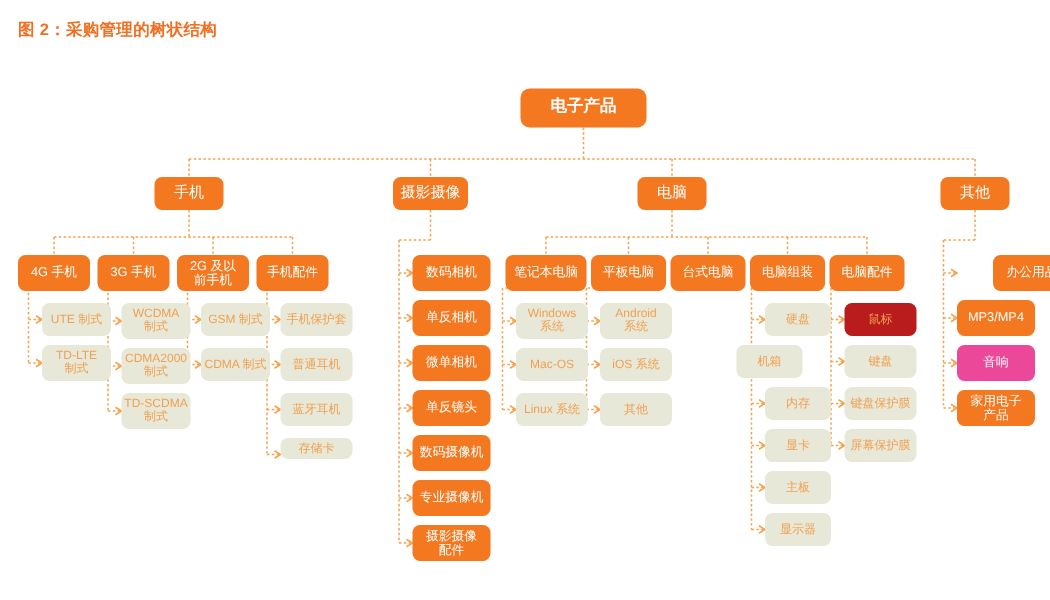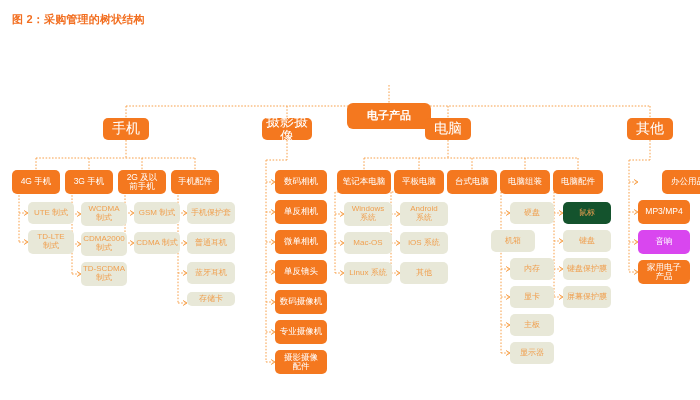--- a/index.html
+++ b/index.html
@@ -57,21 +57,21 @@
     background: #e8e8d8;
     color: #f0a050;
   }
   .node.root {
     background: #f4781f;
     color: #ffffff;
     font-weight: bold;
     font-size: 11px;
     border-radius: 6px;
   }
-  .node.lvl2 { font-size: 14px; }
+  .node.lvl2 { font-size: 10px; }
   .node.lvl3 { font-size: 8.5px; }
   .node.lvl4 { font-size: 8px; }
 </style>
 </head>
 <body>
 
 <div id="chart-root">
 
   <div id="title">图 2：采购管理的树状结构</div>
 
@@ -197,21 +197,21 @@
       <path d="M 559 210.5 L 563 213 L 559 215.5" fill="none" stroke="#f7a04a" stroke-width="1"></path>
       <path d="M 554 241 L 563 241" fill="none" stroke="#f7a04a" stroke-width="1" stroke-dasharray="1.6 1.6" stroke-linecap="butt"></path>
       <path d="M 559 238.5 L 563 241 L 559 243.5" fill="none" stroke="#f7a04a" stroke-width="1"></path>
       <path d="M 554 269 L 563 269" fill="none" stroke="#f7a04a" stroke-width="1" stroke-dasharray="1.6 1.6" stroke-linecap="butt"></path>
       <path d="M 559 266.5 L 563 269 L 559 271.5" fill="none" stroke="#f7a04a" stroke-width="1"></path>
       <path d="M 554 297 L 563 297" fill="none" stroke="#f7a04a" stroke-width="1" stroke-dasharray="1.6 1.6" stroke-linecap="butt"></path>
       <path d="M 559 294.5 L 563 297 L 559 299.5" fill="none" stroke="#f7a04a" stroke-width="1"></path>
     </svg>
 
   <div id="nodes-layer">
-      <div class="node root lvl1" style="left: 347px; top: 59px; width: 84px; height: 26px; background: rgb(244, 120, 31); color: rgb(255, 255, 255); margin-top: 44px;">电子产品</div>
+      <div class="node root lvl1" style="left: 347px; top: 59px; width: 84px; height: 26px; background: rgb(244, 120, 31); color: rgb(255, 255, 255);">电子产品</div>
       <div class="node solid lvl2" style="left: 103px; top: 118px; width: 46px; height: 22px; background: rgb(244, 120, 31); color: rgb(255, 255, 255);">手机</div>
       <div class="node solid lvl2" style="left: 262px; top: 118px; width: 50px; height: 22px; background: rgb(244, 120, 31); color: rgb(255, 255, 255);">摄影摄像</div>
       <div class="node solid lvl2" style="left: 425px; top: 118px; width: 46px; height: 22px; background: rgb(244, 120, 31); color: rgb(255, 255, 255);">电脑</div>
       <div class="node solid lvl2" style="left: 627px; top: 118px; width: 46px; height: 22px; background: rgb(244, 120, 31); color: rgb(255, 255, 255);">其他</div>
       <div class="node solid lvl3" style="left: 12px; top: 170px; width: 48px; height: 24px; background: rgb(244, 120, 31); color: rgb(255, 255, 255);">4G 手机</div>
       <div class="node solid lvl3" style="left: 65px; top: 170px; width: 48px; height: 24px; background: rgb(244, 120, 31); color: rgb(255, 255, 255);">3G 手机</div>
       <div class="node solid lvl3" style="left: 118px; top: 170px; width: 48px; height: 24px; background: rgb(244, 120, 31); color: rgb(255, 255, 255);">2G 及以
 前手机</div>
       <div class="node solid lvl3" style="left: 171px; top: 170px; width: 48px; height: 24px; background: rgb(244, 120, 31); color: rgb(255, 255, 255);">手机配件</div>
       <div class="node solid lvl3" style="left: 275px; top: 170px; width: 52px; height: 24px; background: rgb(244, 120, 31); color: rgb(255, 255, 255);">数码相机</div>
@@ -222,21 +222,21 @@
       <div class="node solid lvl3" style="left: 275px; top: 320px; width: 52px; height: 24px; background: rgb(244, 120, 31); color: rgb(255, 255, 255);">专业摄像机</div>
       <div class="node solid lvl3" style="left: 275px; top: 350px; width: 52px; height: 24px; background: rgb(244, 120, 31); color: rgb(255, 255, 255);">摄影摄像
 配件</div>
       <div class="node solid lvl3" style="left: 337px; top: 170px; width: 54px; height: 24px; background: rgb(244, 120, 31); color: rgb(255, 255, 255);">笔记本电脑</div>
       <div class="node solid lvl3" style="left: 394px; top: 170px; width: 50px; height: 24px; background: rgb(244, 120, 31); color: rgb(255, 255, 255);">平板电脑</div>
       <div class="node solid lvl3" style="left: 447px; top: 170px; width: 50px; height: 24px; background: rgb(244, 120, 31); color: rgb(255, 255, 255);">台式电脑</div>
       <div class="node solid lvl3" style="left: 500px; top: 170px; width: 50px; height: 24px; background: rgb(244, 120, 31); color: rgb(255, 255, 255);">电脑组装</div>
       <div class="node solid lvl3" style="left: 553px; top: 170px; width: 50px; height: 24px; background: rgb(244, 120, 31); color: rgb(255, 255, 255);">电脑配件</div>
       <div class="node solid lvl3" style="left: 638px; top: 170px; width: 52px; height: 24px; background: rgb(244, 120, 31); color: rgb(255, 255, 255); margin-left: 24px;">办公用品</div>
       <div class="node solid lvl3" style="left: 638px; top: 200px; width: 52px; height: 24px; background: rgb(244, 120, 31); color: rgb(255, 255, 255);">MP3/MP4</div>
-      <div class="node solid lvl3" style="left: 638px; top: 230px; width: 52px; height: 24px; background: #d946ef; color: rgb(255, 255, 255);">音响</div>
+      <div class="node solid lvl3" style="left: 638px; top: 230px; width: 52px; height: 24px; background: #ec4899; color: rgb(255, 255, 255);">音响</div>
       <div class="node solid lvl3" style="left: 638px; top: 260px; width: 52px; height: 24px; background: rgb(244, 120, 31); color: rgb(255, 255, 255);">家用电子
 产品</div>
       <div class="node pale lvl4" style="left: 28px; top: 202px; width: 46px; height: 22px; background: rgb(232, 232, 216); color: rgb(240, 160, 80);">UTE 制式</div>
       <div class="node pale lvl4" style="left: 28px; top: 230px; width: 46px; height: 24px; background: rgb(232, 232, 216); color: rgb(240, 160, 80);">TD-LTE
 制式</div>
       <div class="node pale lvl4" style="left: 81px; top: 202px; width: 46px; height: 24px; background: rgb(232, 232, 216); color: rgb(240, 160, 80);">WCDMA
 制式</div>
       <div class="node pale lvl4" style="left: 81px; top: 232px; width: 46px; height: 24px; background: rgb(232, 232, 216); color: rgb(240, 160, 80);">CDMA2000
 制式</div>
       <div class="node pale lvl4" style="left: 81px; top: 262px; width: 46px; height: 24px; background: rgb(232, 232, 216); color: rgb(240, 160, 80);">TD-SCDMA
@@ -254,19 +254,19 @@
       <div class="node pale lvl4" style="left: 400px; top: 202px; width: 48px; height: 24px; background: rgb(232, 232, 216); color: rgb(240, 160, 80);">Android
 系统</div>
       <div class="node pale lvl4" style="left: 400px; top: 232px; width: 48px; height: 22px; background: rgb(232, 232, 216); color: rgb(240, 160, 80);">iOS 系统</div>
       <div class="node pale lvl4" style="left: 400px; top: 262px; width: 48px; height: 22px; background: rgb(232, 232, 216); color: rgb(240, 160, 80);">其他</div>
       <div class="node pale lvl4" style="left: 510px; top: 202px; width: 44px; height: 22px; background: rgb(232, 232, 216); color: rgb(240, 160, 80);">硬盘</div>
       <div class="node pale lvl4" style="left: 491px; top: 230px; width: 44px; height: 22px; background: rgb(232, 232, 216); color: rgb(240, 160, 80);">机箱</div>
       <div class="node pale lvl4" style="left: 510px; top: 258px; width: 44px; height: 22px; background: rgb(232, 232, 216); color: rgb(240, 160, 80);">内存</div>
       <div class="node pale lvl4" style="left: 510px; top: 286px; width: 44px; height: 22px; background: rgb(232, 232, 216); color: rgb(240, 160, 80);">显卡</div>
       <div class="node pale lvl4" style="left: 510px; top: 314px; width: 44px; height: 22px; background: rgb(232, 232, 216); color: rgb(240, 160, 80);">主板</div>
       <div class="node pale lvl4" style="left: 510px; top: 342px; width: 44px; height: 22px; background: rgb(232, 232, 216); color: rgb(240, 160, 80);">显示器</div>
-      <div class="node pale lvl4" style="left: 563px; top: 202px; width: 48px; height: 22px; background: #14532d; color: rgb(240, 160, 80);">鼠标</div>
+      <div class="node pale lvl4" style="left: 563px; top: 202px; width: 48px; height: 22px; background: #b91c1c; color: rgb(240, 160, 80);">鼠标</div>
       <div class="node pale lvl4" style="left: 563px; top: 230px; width: 48px; height: 22px; background: rgb(232, 232, 216); color: rgb(240, 160, 80);">键盘</div>
       <div class="node pale lvl4" style="left: 563px; top: 258px; width: 48px; height: 22px; background: rgb(232, 232, 216); color: rgb(240, 160, 80);">键盘保护膜</div>
       <div class="node pale lvl4" style="left: 563px; top: 286px; width: 48px; height: 22px; background: rgb(232, 232, 216); color: rgb(240, 160, 80);">屏幕保护膜</div>
     </div>
 
 </div>
 
 </body></html>

